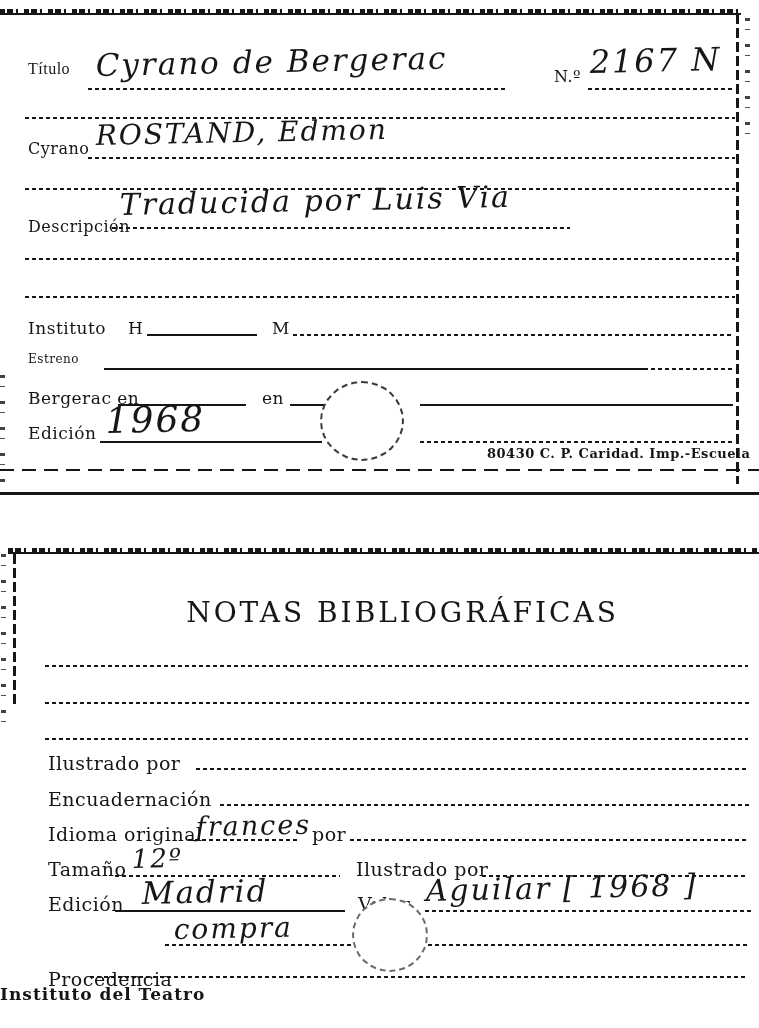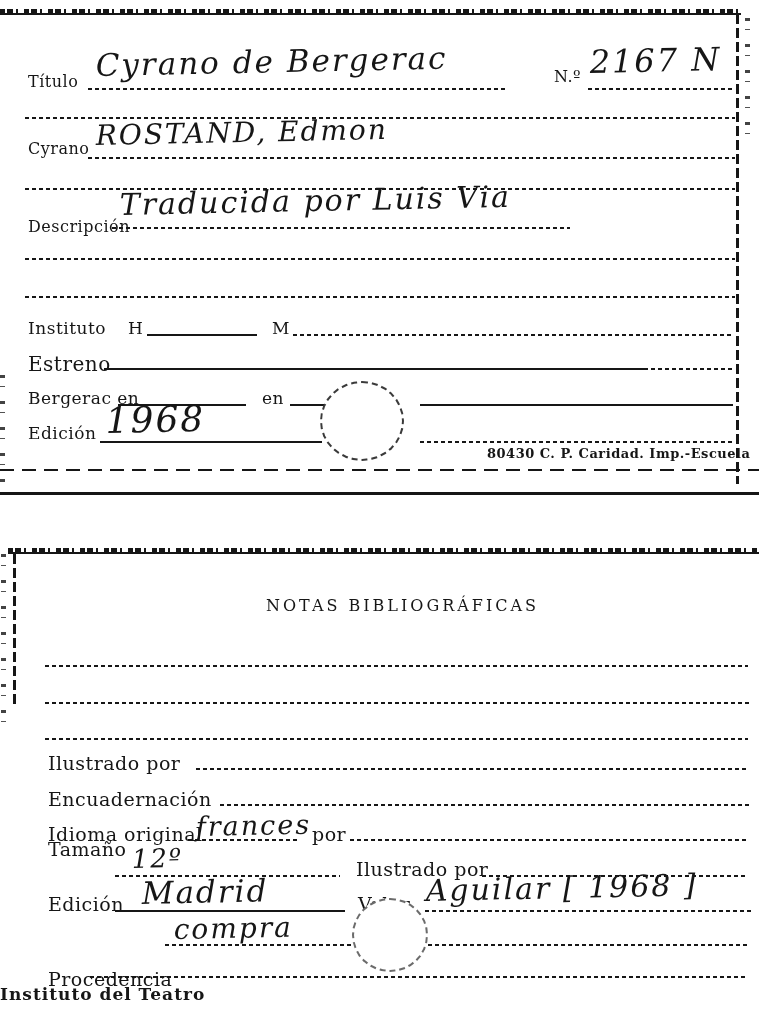--- a/index.html
+++ b/index.html
@@ -33,36 +33,36 @@
   }
   
   .vedge { position:absolute; width:3px;
     background-image:repeating-linear-gradient(180deg, var(--ink) 0 10px, transparent 10px 14px); }
   .speck { position:absolute; width:5px; opacity:.85;
     background-image:repeating-linear-gradient(180deg, #222 0 3px, transparent 3px 11px, #333 11px 12px, transparent 12px 26px); }
   .divider { position:absolute; left:0; width:759px; height:3px; background:var(--ink); }
   
   .hole  { position:absolute; border-radius:50%; background:var(--paper); border:2px dashed #3a3a3a; }
   .hole.faint { border-color:#6b6b6b; }
-  .heading { font-size:16px; letter-spacing:3px; white-space:nowrap;padding-left:46px; }
+  .heading { font-size:28px; letter-spacing:3px; white-space:nowrap;padding-left:46px; }
   .imprint { font-size:13px; font-weight:600; letter-spacing:.5px; white-space:nowrap; }
   .footer  { font-size:17px; font-weight:bold; letter-spacing:1px; white-space:nowrap; }
 </style>
 </head>
 <body>
 
 <div class="scan">
 
   <section>
     <div class="ragged" style="left:0; top:9; top:9px; width:741px;"></div>
     <div class="vedge" style="left:736px; top:14px; height:470px;"></div>
     <div class="speck" style="left:745px; top:18px; height:120px;"></div>
     <div class="speck" style="left:0; top:375px; height:110px;"></div>
 
-    <div class="abs lbl" style="left:28px; top:72px;">Título</div>
+    <div class="abs lbl" style="left:28px; top:60px;font-family:Liberation Serif, serif;">Título</div>
     <div class="abs hand" style="left:96px; top:50px; font-size:31px;">Cyrano de Bergerac</div>
     <div class="line dotted" style="left:88px; top:88px; width:420px;"></div>
     <div class="abs lbl" style="left:554px; top:67px;">N.º</div>
     <div class="abs hand" style="left:590px; top:46px; font-size:32px;">2167 N</div>
     <div class="line dotted" style="left:588px; top:88px; width:146px;"></div>
 
     <div class="line dotted" style="left:25px; top:117px; width:710px;"></div>
 
     <div class="abs lbl" style="left:28px; top:139px;">Cyrano</div>
     <div class="abs hand" style="left:96px; top:122px; font-size:28px;">ROSTAND, Edmon</div>
@@ -76,21 +76,21 @@
 
     <div class="line dotted" style="left:25px; top:258px; width:710px;"></div>
     <div class="line dotted" style="left:25px; top:296px; width:710px;"></div>
 
     <div class="abs lbl" style="left:28px; top:318px; font-size:17px;">Instituto</div>
     <div class="abs lbl" style="left:128px; top:318px; font-size:17px;">H</div>
     <div class="line solid" style="left:147px; top:334px; width:110px;"></div>
     <div class="abs lbl" style="left:272px; top:318px; font-size:17px;">M</div>
     <div class="line dotted" style="left:293px; top:334px; width:440px;"></div>
 
-    <div class="abs lbl" style="left:28px; top:352px; font-size:20px;">Estreno</div>
+    <div class="abs lbl" style="left:28px; top:352px; font-size:12px;">Estreno</div>
     <div class="line solid" style="left:104px; top:368px; width:540px;"></div>
     <div class="line dotted" style="left:644px; top:368px; width:89px;"></div>
 
     <div class="abs lbl" style="left:28px; top:388px; font-size:17px;">Bergerac en</div>
     <div class="line solid" style="left:118px; top:404px; width:128px;"></div>
     <div class="abs lbl" style="left:262px; top:388px; font-size:17px;">en</div>
     <div class="line solid" style="left:290px; top:404px; width:34px;"></div>
     <div class="line solid" style="left:420px; top:404px; width:313px;"></div>
 
     <div class="abs lbl" style="left:28px; top:423px; font-size:17px;">Edición</div>
@@ -123,21 +123,21 @@
 
     <div class="abs lbl2" style="left:48px; top:788px;">Encuadernación</div>
     <div class="line dotted" style="left:220px; top:804px; width:530px;"></div>
 
     <div class="abs lbl2" style="left:48px; top:823px;">Idioma original</div>
     <div class="abs hand" style="left:196px; top:813px; font-size:27px;">frances</div>
     <div class="line dotted" style="left:188px; top:839px; width:112px;"></div>
     <div class="abs lbl2" style="left:312px; top:823px;">por</div>
     <div class="line dotted" style="left:350px; top:839px; width:398px;"></div>
 
-    <div class="abs lbl2" style="left:48px; top:838px;">Tamaño</div>
+    <div class="abs lbl2" style="left:48px; top:858px;">Tamaño</div>
     <div class="abs hand" style="left:132px; top:846px; font-size:26px;">12º</div>
     <div class="line dotted" style="left:115px; top:875px; width:225px;"></div>
     <div class="abs lbl2" style="left:356px; top:858px;">Ilustrado por</div>
     <div class="line dotted" style="left:482px; top:875px; width:266px;"></div>
 
     <div class="abs lbl2" style="left:48px; top:893px;">Edición</div>
     <div class="abs hand" style="left:142px; top:878px; font-size:31px;">Madrid</div>
     <div class="line solid" style="left:115px; top:910px; width:230px;"></div>
     <div class="abs lbl2" style="left:358px; top:893px;">Valor</div>
     <div class="abs hand" style="left:426px; top:876px; font-size:30px;">Aguilar [ 1968 ]</div>

